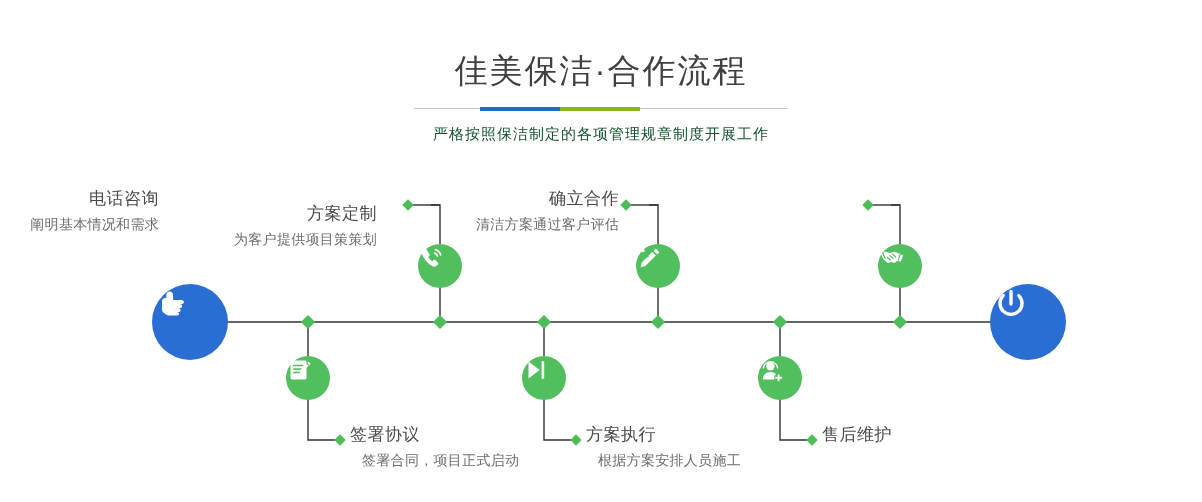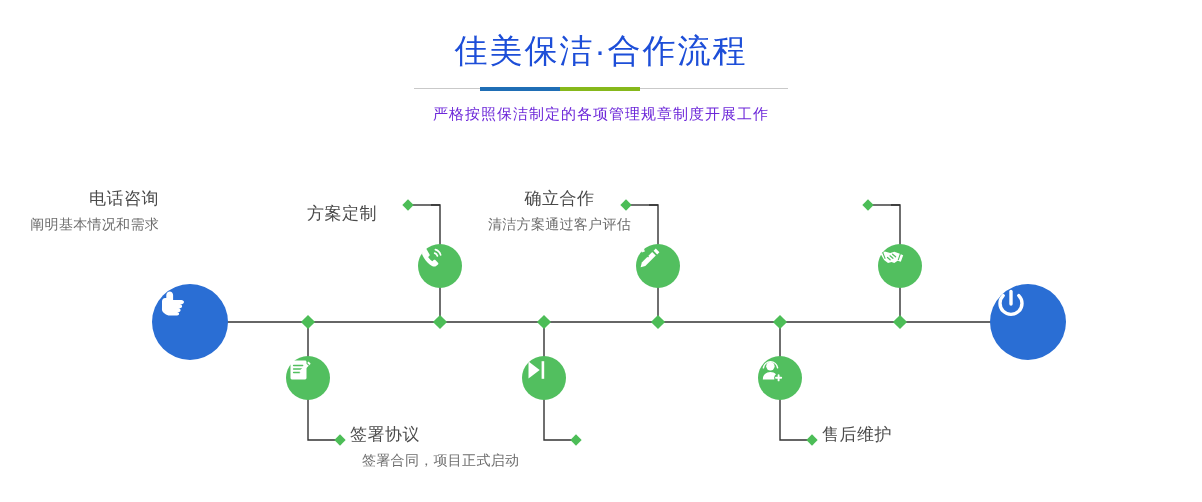--- a/index.html
+++ b/index.html
@@ -19,25 +19,25 @@
   
   .header {
     position: absolute;
     left: 0;
     top: 0;
     width: 1202px;
     text-align: center;
   }
   .title {
     margin: 0;
-    padding-top: 28px;
+    padding-top: 48px;
     font-size: 33px;
     font-weight: 500;
     letter-spacing: 2px;
-    color: #1d4ed8;
+    color: #404040;
     line-height: 46px;
     white-space: nowrap;
   }
   .divider {
     position: relative;
     width: 374px;
     height: 1px;
     margin: 14px auto 0 auto;
     background: #c9c9c9;
   }
@@ -51,21 +51,21 @@
     width: 80px;
   }
   .divider .seg-green {
     left: 146px;
     width: 80px;
   }
   .subtitle {
     margin: 0;
     padding-top: 14px;
     font-size: 15px;
-    color: #6d28d9;
+    color: #14532d;
     letter-spacing: 1px;
     line-height: 22px;
     white-space: nowrap;
   }
 
   
   .flow {
     position: absolute;
     left: 0;
     top: 0;
@@ -246,30 +246,35 @@
     </svg>
   </div>
 
   <div class="label top" style="right:805px; top:188px;">
     <span class="name">电话咨询</span>
     <span class="desc">阐明基本情况和需求</span>
   </div>
 
   <div class="label top" style="right:587px; top:203px;">
     <span class="name">方案定制</span>
-  </div>
-
-  <div class="label top" style="right:333px; top:188px;text-align:center;">
+    <span class="desc">为客户提供项目策策划</span>
+  </div>
+
+  <div class="label top" style="right:345px; top:188px;">
     <span class="name">确立合作</span>
     <span class="desc">清洁方案通过客户评估</span>
   </div>
 
   <div class="label bottom" style="left:350px; top:424px;">
     <span class="name">签署协议</span>
     <span class="desc">签署合同，项目正式启动</span>
   </div>
 
+  <div class="label bottom" style="left:586px; top:424px;">
+    <span class="name">方案执行</span>
+    <span class="desc">根据方案安排人员施工</span>
+  </div>
 
   <div class="label bottom" style="left:822px; top:424px;">
     <span class="name">售后维护</span>
   </div>
 
 </div>
 
 </body></html>

